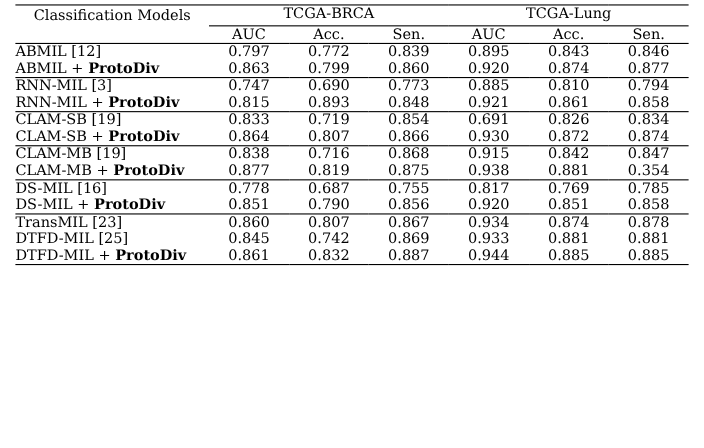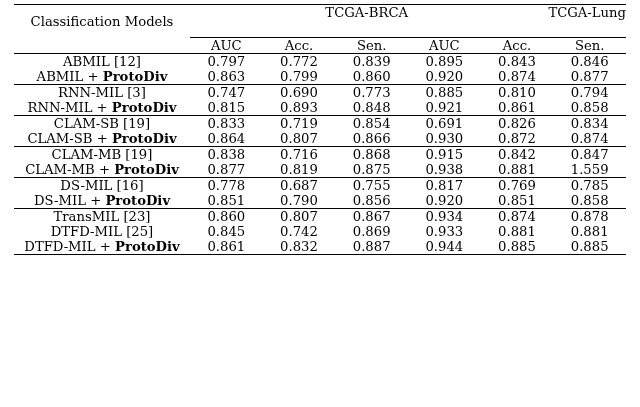--- a/index.html
+++ b/index.html
@@ -47,27 +47,27 @@
   }
   .hdr-row2 td {
     padding-top: 6px;
     padding-bottom: 6px;
   }
   .group-head {
     position: relative;
   }
   .group-underline {
     display: inline-block;
-    padding: 0 0 17px 0;
+    padding: 0 0 3px 0;
     border-bottom: 0.9px solid #000;
     min-width: 218px;
-    text-align: right;
+    text-align: center;
   }
   .model-cell {
-    text-align: center;
+    text-align: left;
     padding-left: 6px;
     padding-right: 6px;
     white-space: nowrap;
   }
   .num {
     text-align: center;
     white-space: nowrap;
   }
   .bold { font-weight: bold; }
   .first-in-block td { padding-top: 6px; }
@@ -168,21 +168,21 @@
           <td class="num">0.842</td>
           <td class="num">0.847</td>
         </tr>
         <tr class="data-row last-in-block rule-thin">
           <td class="model-cell">CLAM-MB + <span class="bold">ProtoDiv</span></td>
           <td class="num bold">0.877</td>
           <td class="num bold">0.819</td>
           <td class="num bold">0.875</td>
           <td class="num bold">0.938</td>
           <td class="num bold">0.881</td>
-          <td class="num bold">1.559</td>
+          <td class="num bold">0.354</td>
         </tr>
         <tr class="data-row first-in-block">
           <td class="model-cell">DS-MIL [16]</td>
           <td class="num">0.778</td>
           <td class="num">0.687</td>
           <td class="num">0.755</td>
           <td class="num">0.817</td>
           <td class="num">0.769</td>
           <td class="num">0.785</td>
         </tr>

